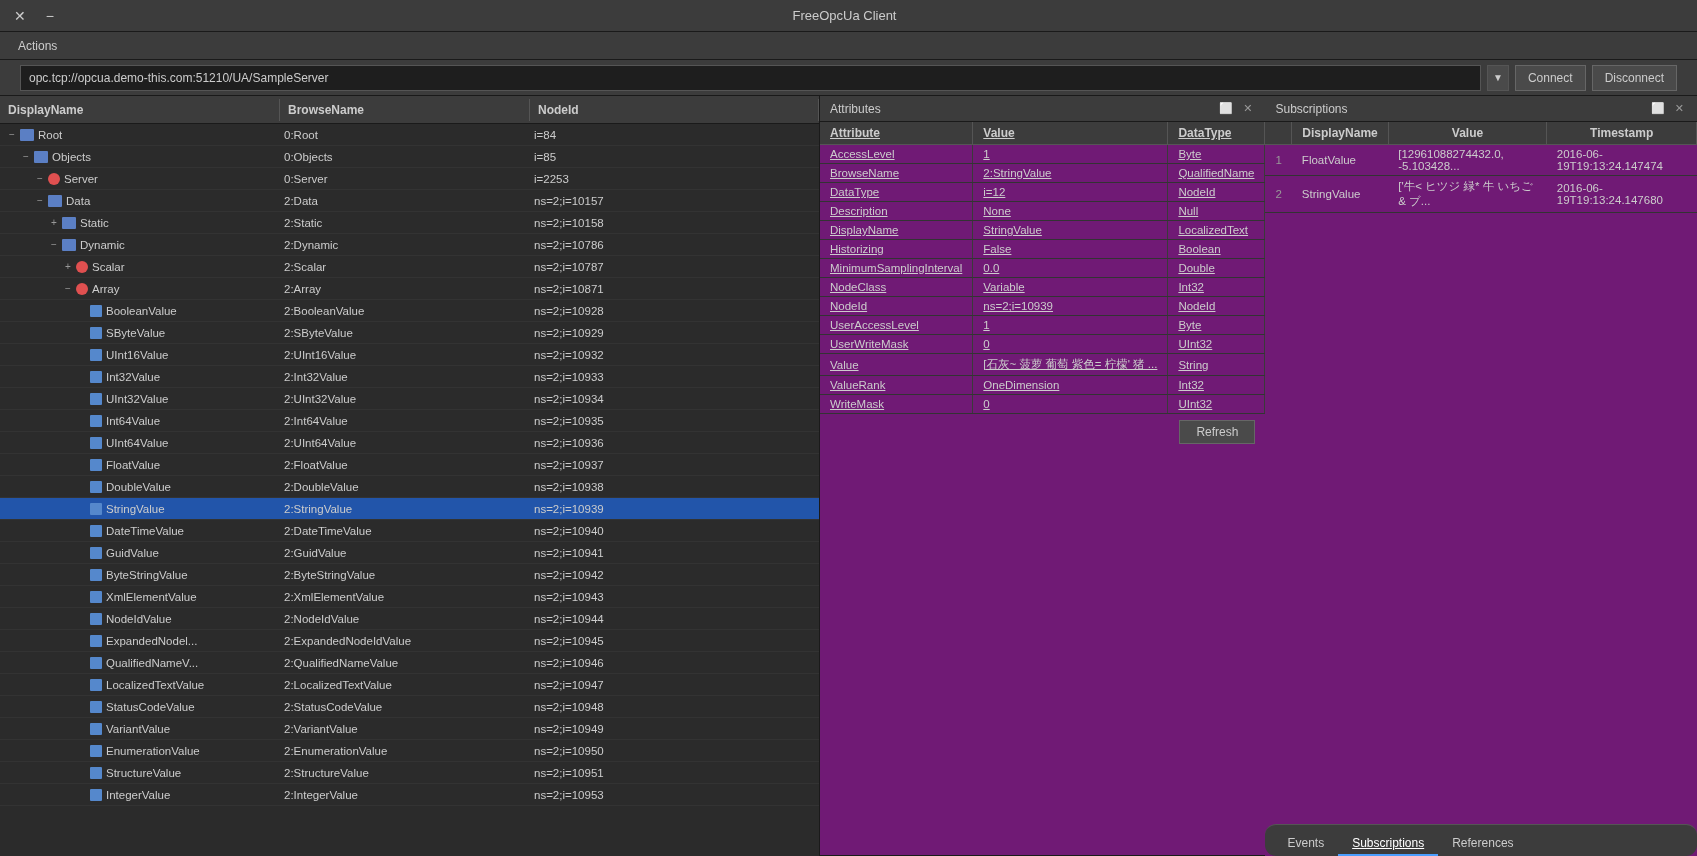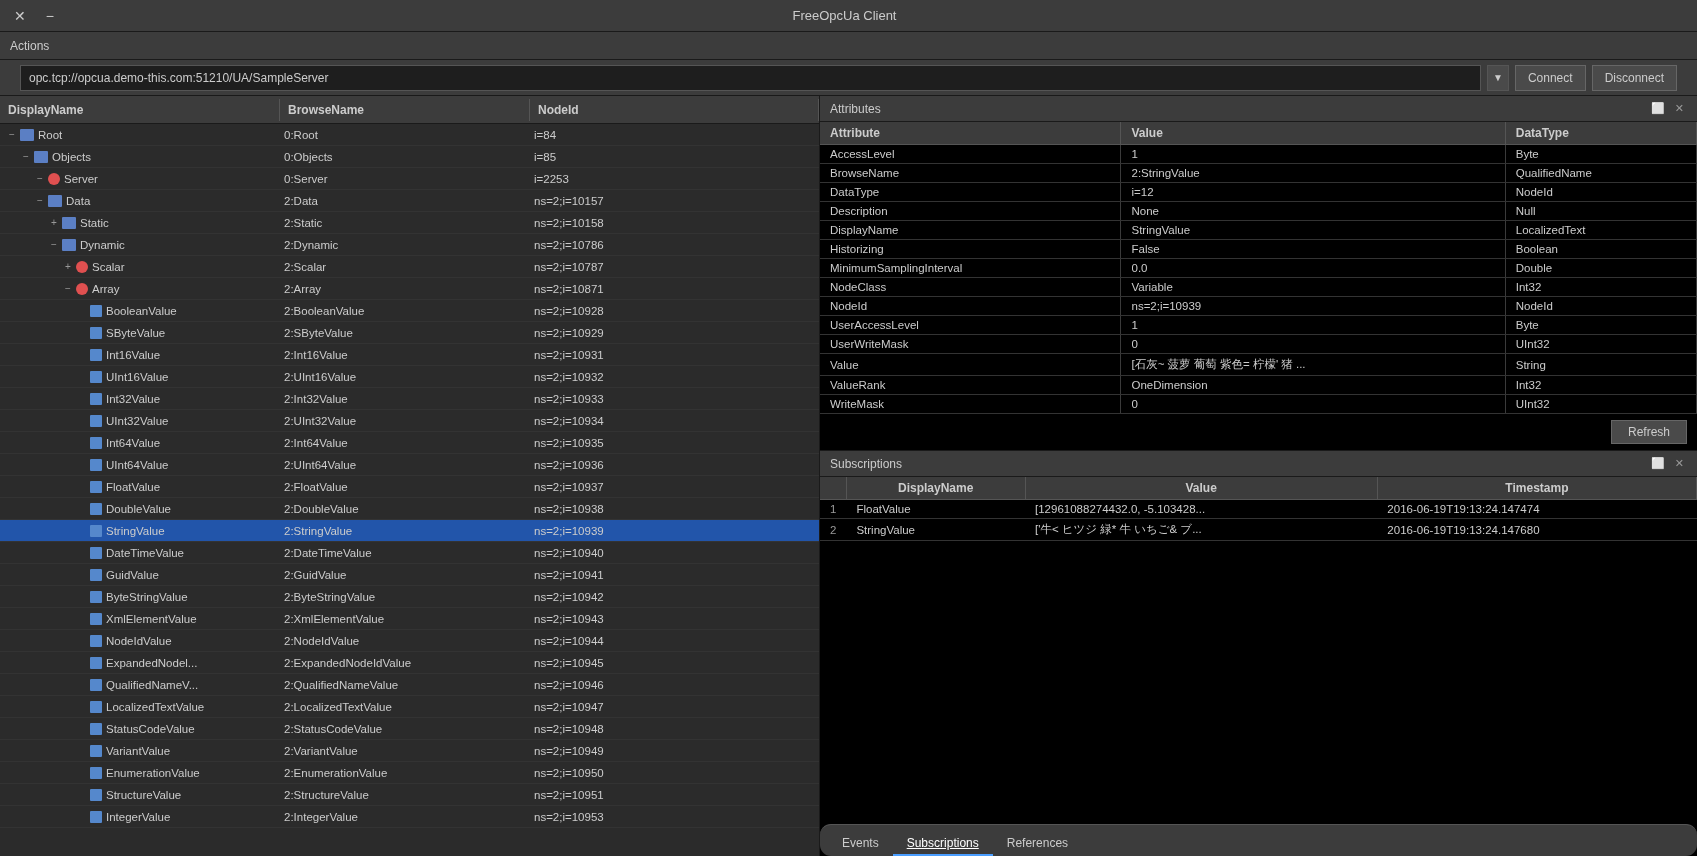--- a/index.html
+++ b/index.html
@@ -39,21 +39,21 @@
       font-size: 14px;
       padding: 2px 6px;
     }
 
     
     .menu-bar {
       background: #3c3c3c;
       height: 28px;
       display: flex;
       align-items: center;
-      padding: 0 0;
+      padding: 0 8px;
       border-bottom: 1px solid #1a1a1a;
     }
     .menu-item {
       color: #cccccc;
       padding: 4px 10px;
       cursor: pointer;
       font-size: 12px;
     }
 
     
@@ -209,22 +209,22 @@
       background: #5588cc;
       margin-right: 2px;
       flex-shrink: 0;
       border-radius: 1px;
     }
 
     
     .right-panel {
       flex: 1;
       display: flex;
-      flex-direction: column;
-      background: #000000;
+      flex-direction: row;
+      background: #701a75;
     }
 
     
     .attributes-section {
       flex: 0 0 auto;
       border-bottom: 1px solid #1a1a1a;
     }
     .section-header {
       background: #3c3c3c;
       padding: 4px 10px;
@@ -492,30 +492,20 @@
             <span>SByteValue</span>
           </div>
           <div class="tree-cell">2:SByteValue</div>
           <div class="tree-cell">ns=2;i=10929</div>
         </div>
         <div class="tree-row">
           <div class="tree-cell name-cell">
             <span class="indent" style="width: 70px;"></span>
             <span class="expander"> </span>
             <span class="icon-variable"></span>
-            <span>Int16Value</span>
-          </div>
-          <div class="tree-cell">2:Int16Value</div>
-          <div class="tree-cell">ns=2;i=10931</div>
-        </div>
-        <div class="tree-row">
-          <div class="tree-cell name-cell">
-            <span class="indent" style="width: 70px;"></span>
-            <span class="expander"> </span>
-            <span class="icon-variable"></span>
             <span>UInt16Value</span>
           </div>
           <div class="tree-cell">2:UInt16Value</div>
           <div class="tree-cell">ns=2;i=10932</div>
         </div>
         <div class="tree-row">
           <div class="tree-cell name-cell">
             <span class="indent" style="width: 70px;"></span>
             <span class="expander"> </span>
             <span class="icon-variable"></span>
@@ -720,21 +710,21 @@
   <div class="right-panel">
 
     <div class="attributes-section">
       <div class="section-header">
         <span>Attributes</span>
         <div class="section-header-controls">
           <button class="section-ctrl-btn">⬜</button>
           <button class="section-ctrl-btn">✕</button>
         </div>
       </div>
-      <div class="scrollable" style="max-height:320px;">
+      <div class="scrollable" style="max-height:320px;text-decoration:underline;">
         <table class="attr-table">
           <thead>
             <tr>
               <th>Attribute</th>
               <th>Value</th>
               <th>DataType</th>
             </tr>
           </thead>
           <tbody id="attr-tbody">
               <tr>

